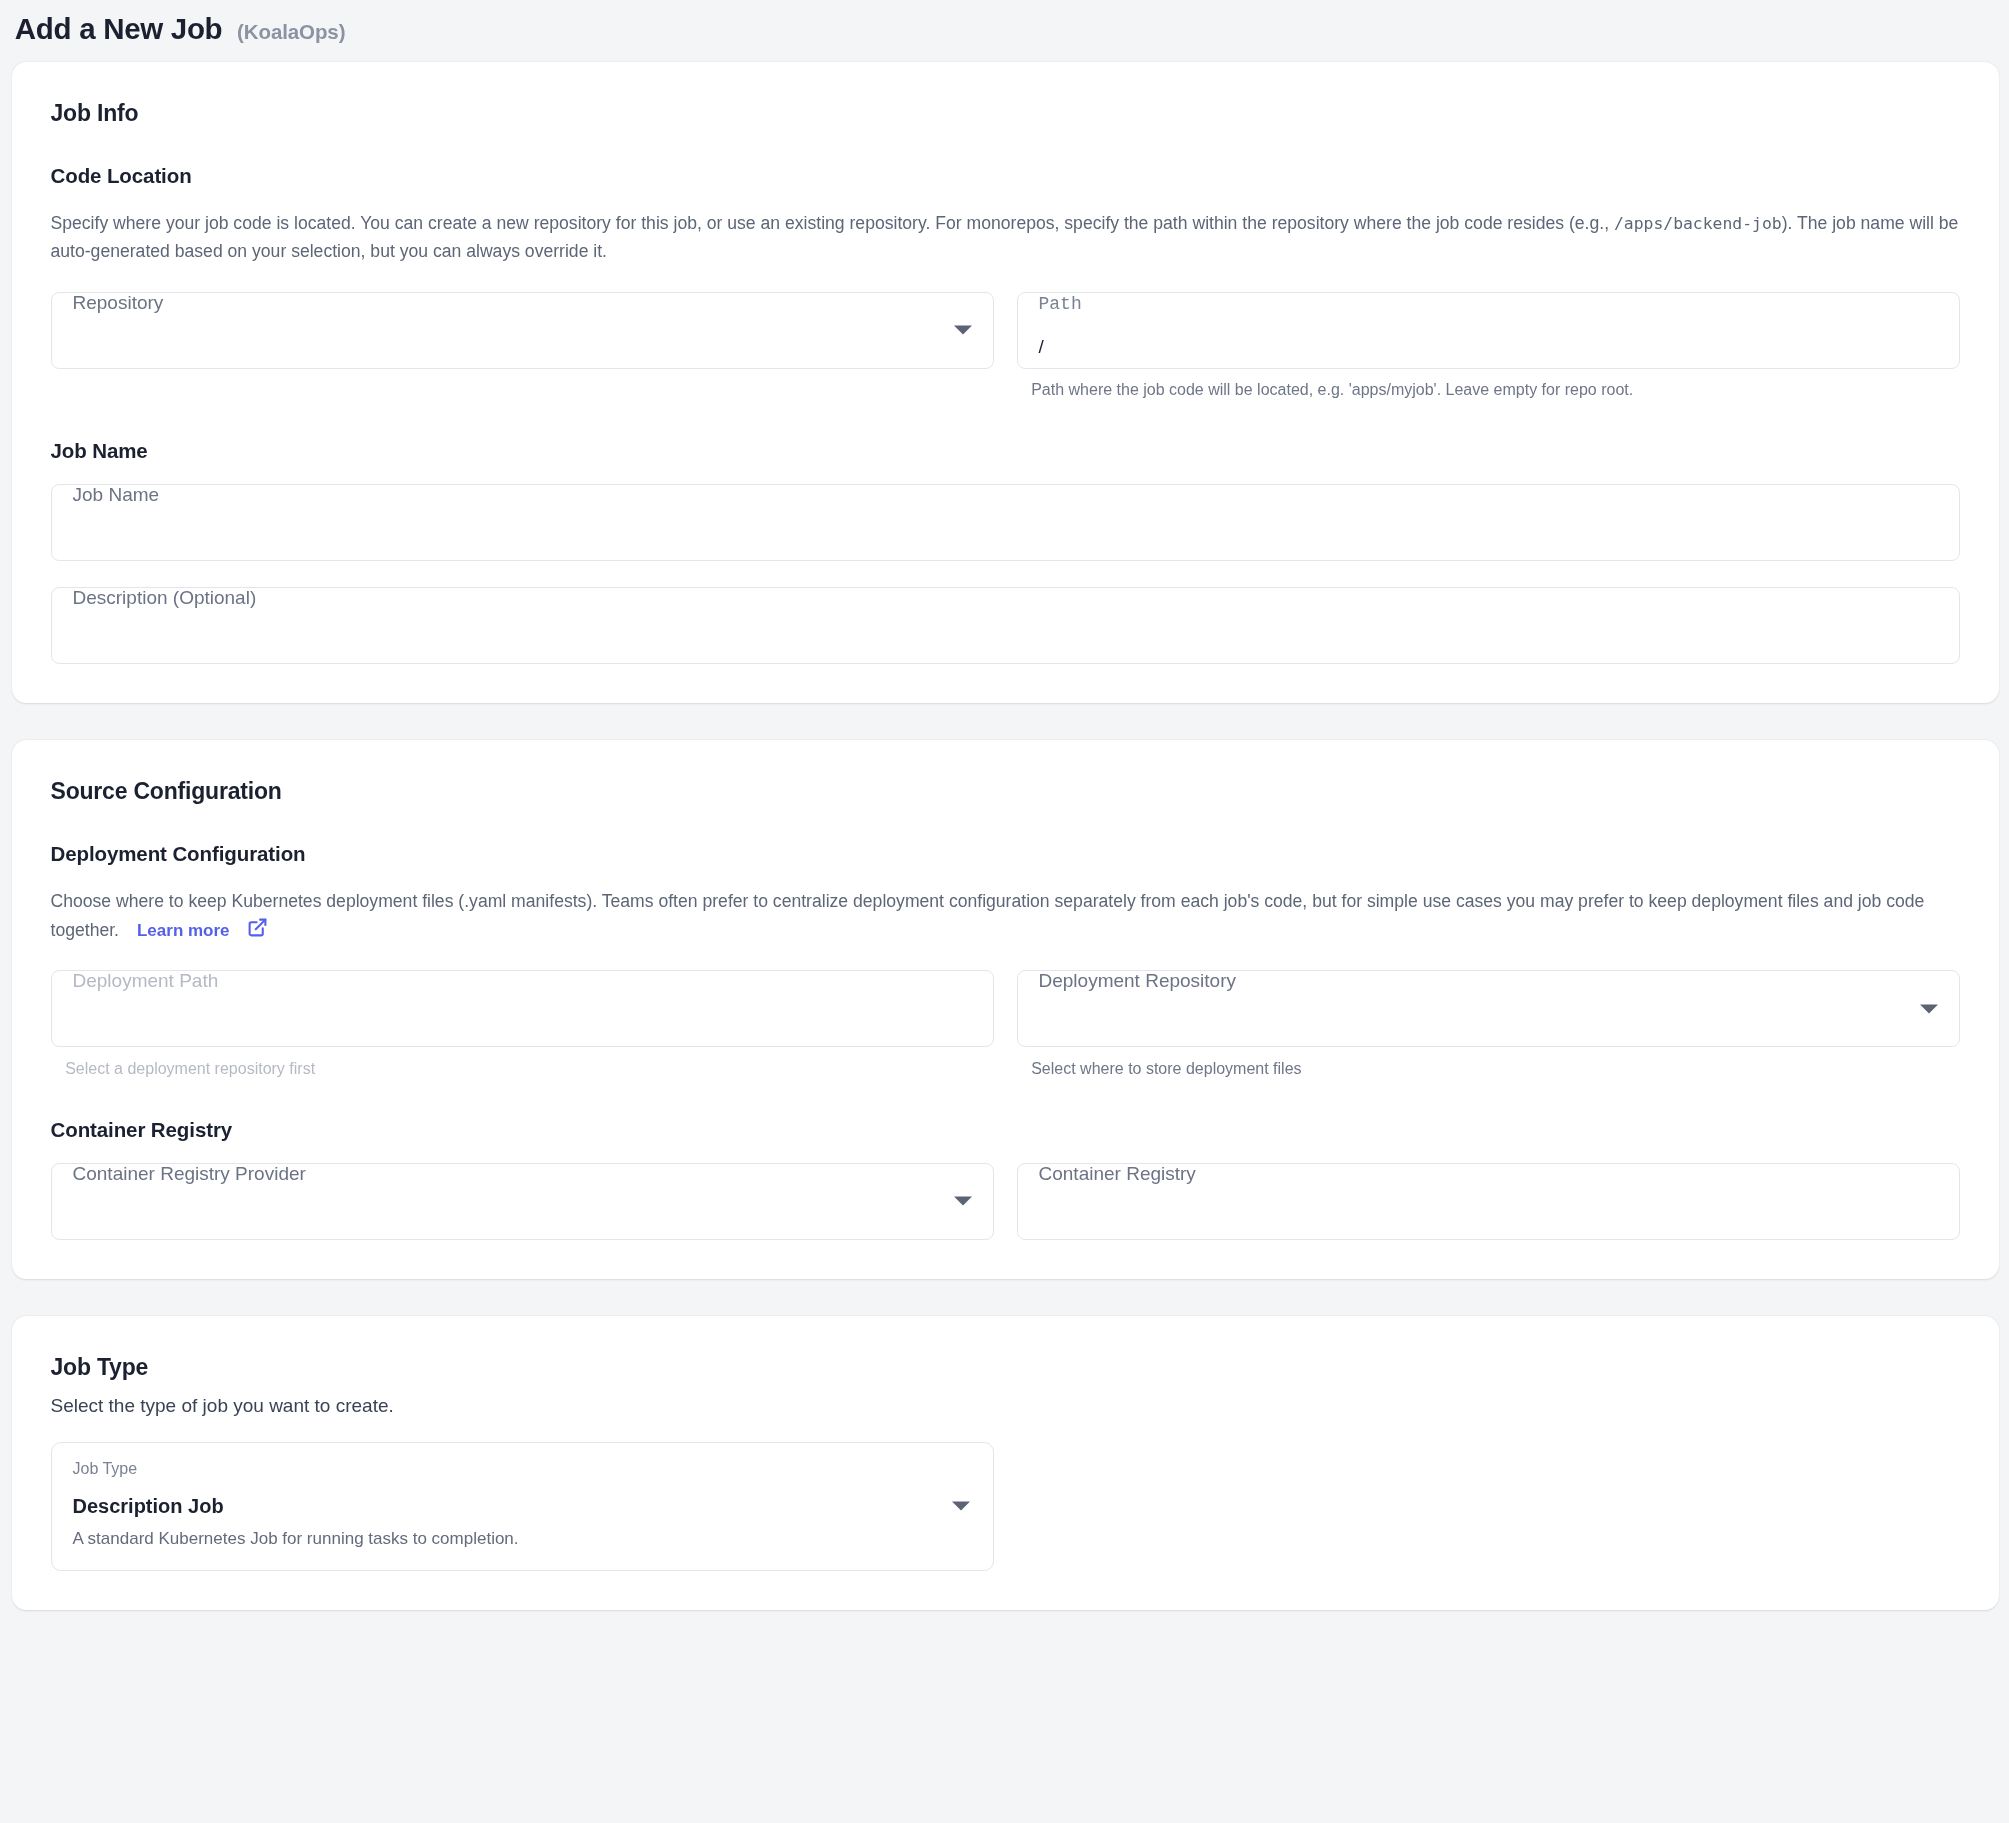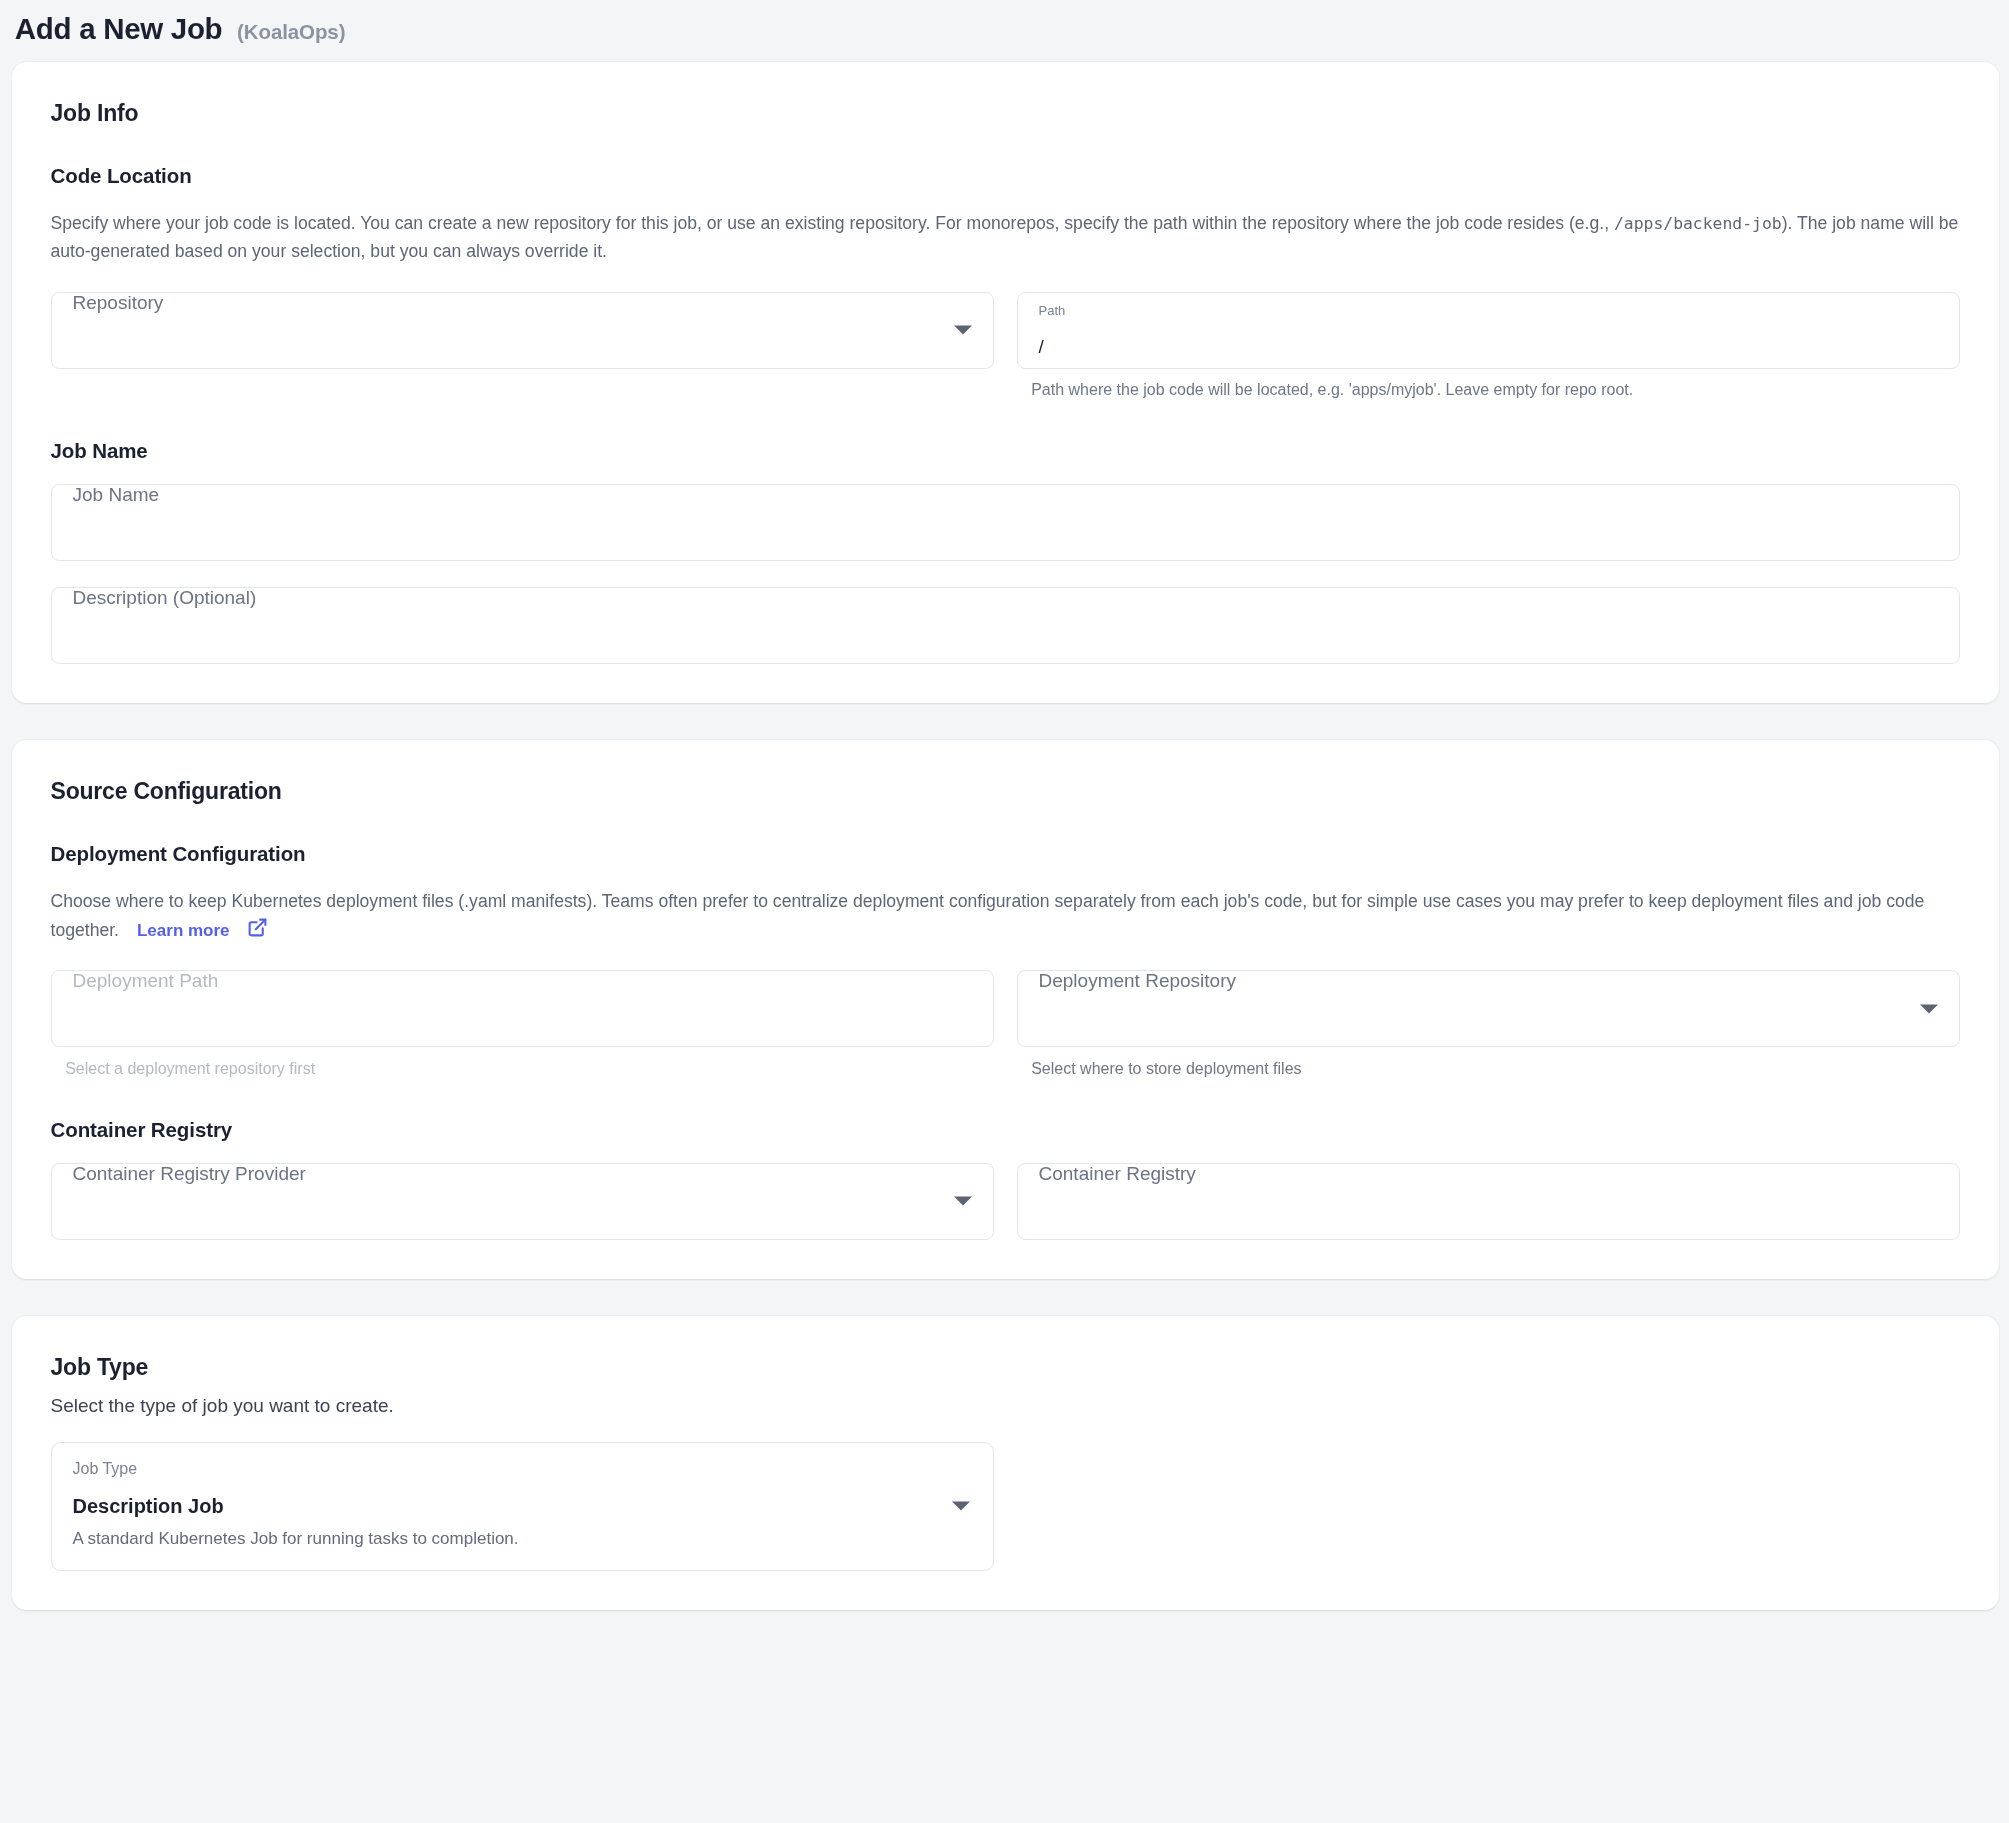--- a/index.html
+++ b/index.html
@@ -102,25 +102,26 @@
     border-radius: 8.2px;
     height: 77px;
     display: flex;
     align-items: flex-start;
     padding: 0 21px;
   }
   .field.has-float { align-items: flex-end; padding-bottom: 11.5px; }
 
   .float-label {
     position: absolute;
-    top: 11px;
+    top: 2px;
     left: 21px;
-    font-size: 13px;
+    font-size: 18px;
     color: #7a8294;
     line-height: 1;
+    font-family: Liberation Mono, monospace;
   }
 
   .field-placeholder {
     font-size: 19px;
     color: #6b7384;
     line-height: 1;
   }
   .field-placeholder.muted { color: #b4b9c3; }
   .field-value {
     font-size: 19px;

